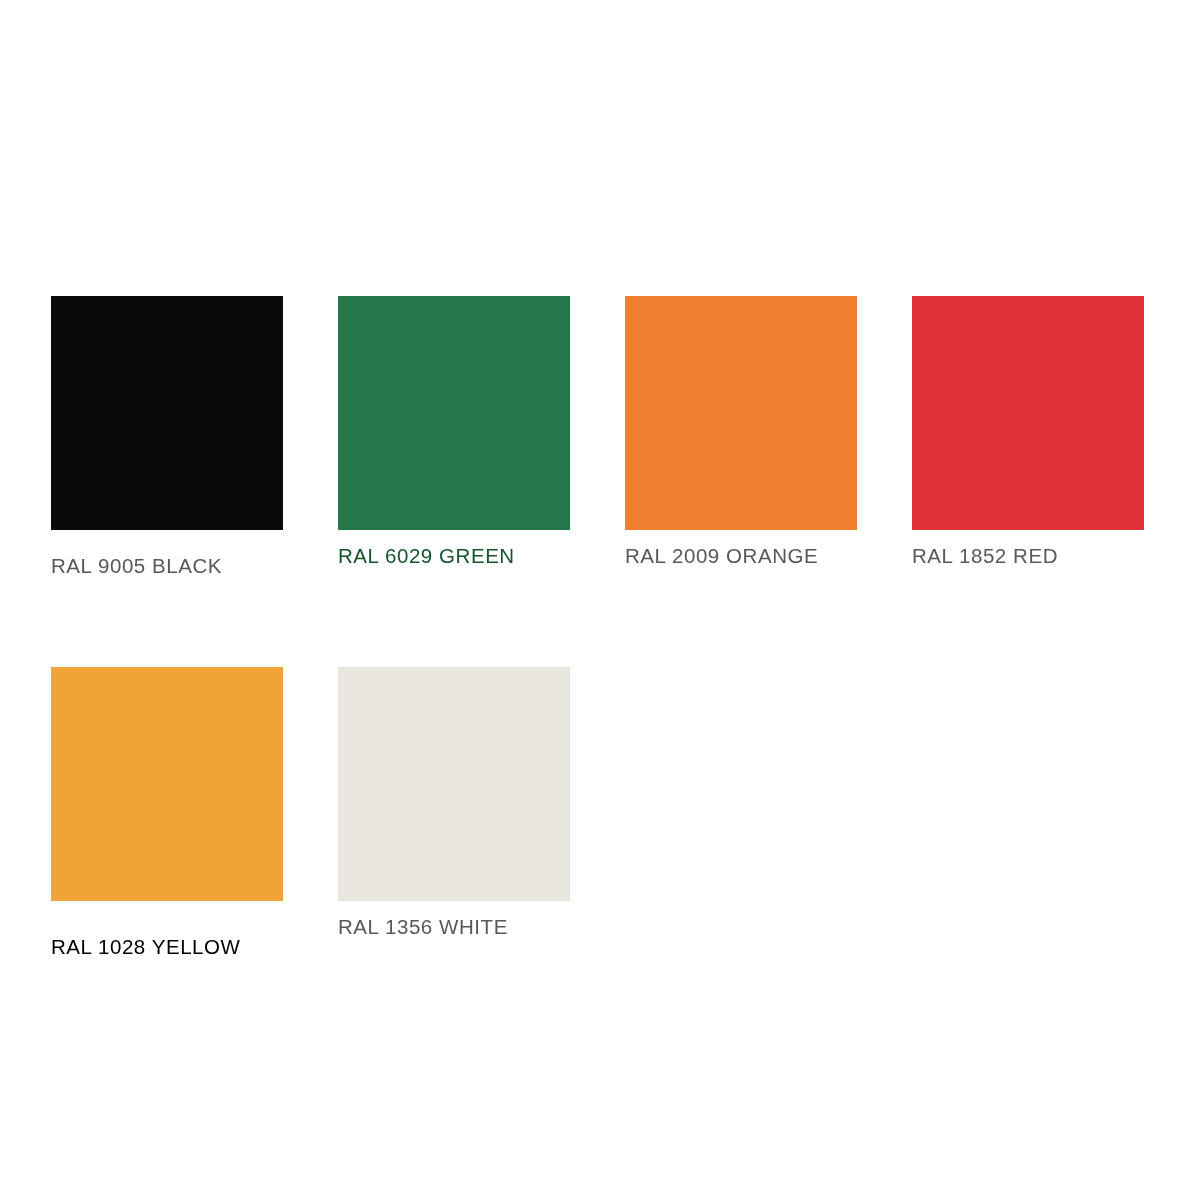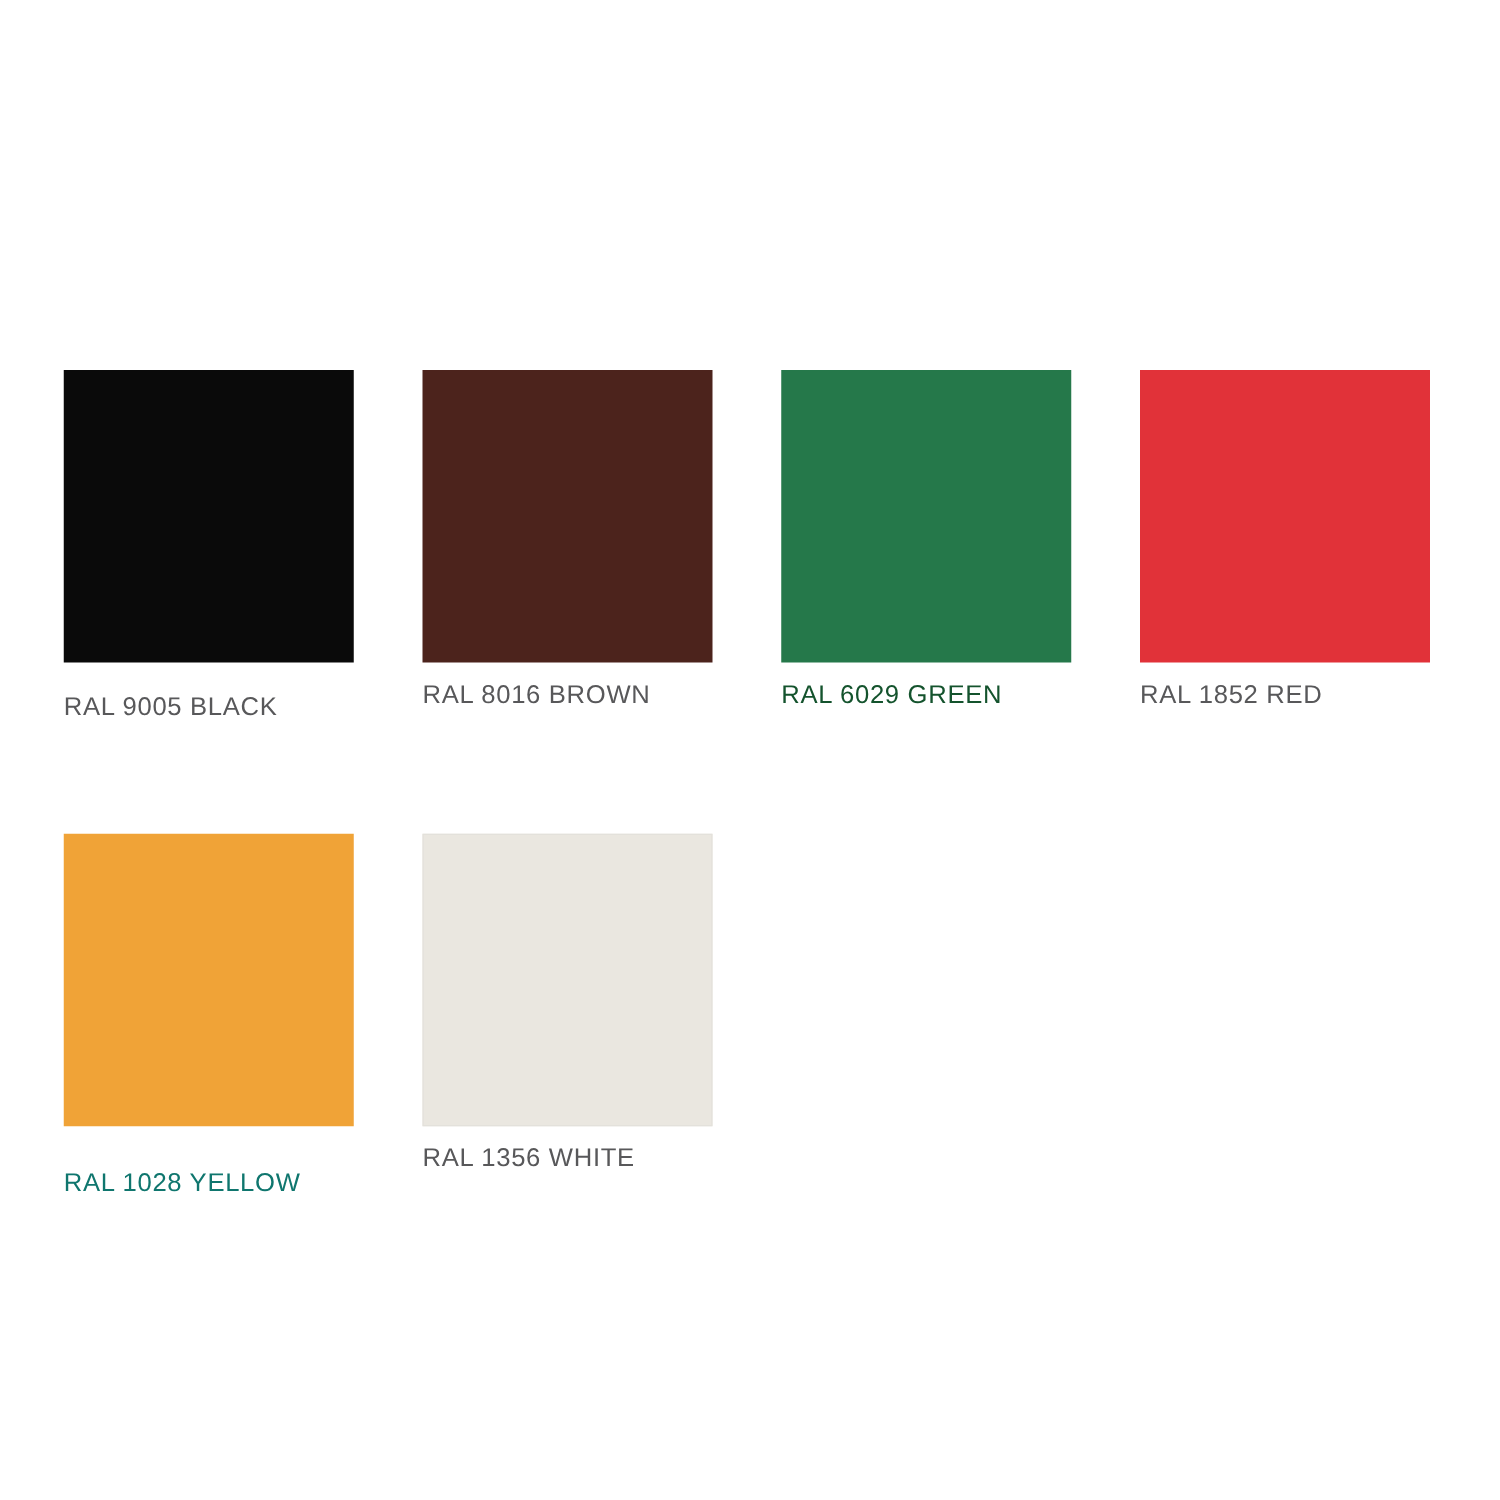--- a/index.html
+++ b/index.html
@@ -50,38 +50,38 @@
 </head>
 <body style="background: rgb(255, 255, 255);">
 
 <div id="swatch-grid">
   <div class="swatch-cell">
     <div class="swatch-chip" title="RAL 9005 BLACK" style="background-color: rgb(10, 10, 10);"></div>
     <div class="swatch-label" style="color: rgb(88, 88, 90); margin-top: 24px;">RAL 9005 BLACK</div>
   </div>
 
 
-  <div class="swatch-cell">
-    <div class="swatch-chip" title="RAL 8016 BROWN" style="background-color: rgb(76, 35, 28);"></div>
-    <div class="swatch-label" style="color: rgb(88, 88, 90);">RAL 8016 BROWN</div>
-  </div>
 
   <div class="swatch-cell">
     <div class="swatch-chip" title="RAL 6029 GREEN" style="background-color: rgb(37, 120, 74);"></div>
     <div class="swatch-label" style="color: #14532d;">RAL 6029 GREEN</div>
   </div>
 
+  <div class="swatch-cell">
+    <div class="swatch-chip" title="RAL 2009 ORANGE" style="background-color: rgb(240, 127, 48);"></div>
+    <div class="swatch-label" style="color: rgb(88, 88, 90);">RAL 2009 ORANGE</div>
+  </div>
 
   <div class="swatch-cell">
     <div class="swatch-chip" title="RAL 3001 RED" style="background-color: rgb(225, 50, 57);"></div>
     <div class="swatch-label" style="color: rgb(88, 88, 90);">RAL 1852 RED</div>
   </div>
 
   <div class="swatch-cell">
     <div class="swatch-chip" title="RAL 1028 YELLOW" style="background-color: rgb(240, 163, 55);"></div>
-    <div class="swatch-label" style="color: #0f766e; margin-top: 34px;">RAL 1028 YELLOW</div>
+    <div class="swatch-label" style="color: #000000; margin-top: 34px;">RAL 1028 YELLOW</div>
   </div>
 
   <div class="swatch-cell">
     <div class="swatch-chip bordered" title="RAL 1013 WHITE" style="background-color: rgb(234, 231, 224);"></div>
     <div class="swatch-label" style="color: rgb(88, 88, 90);">RAL 1356 WHITE</div>
   </div>
 </div>
 
 </body></html>

